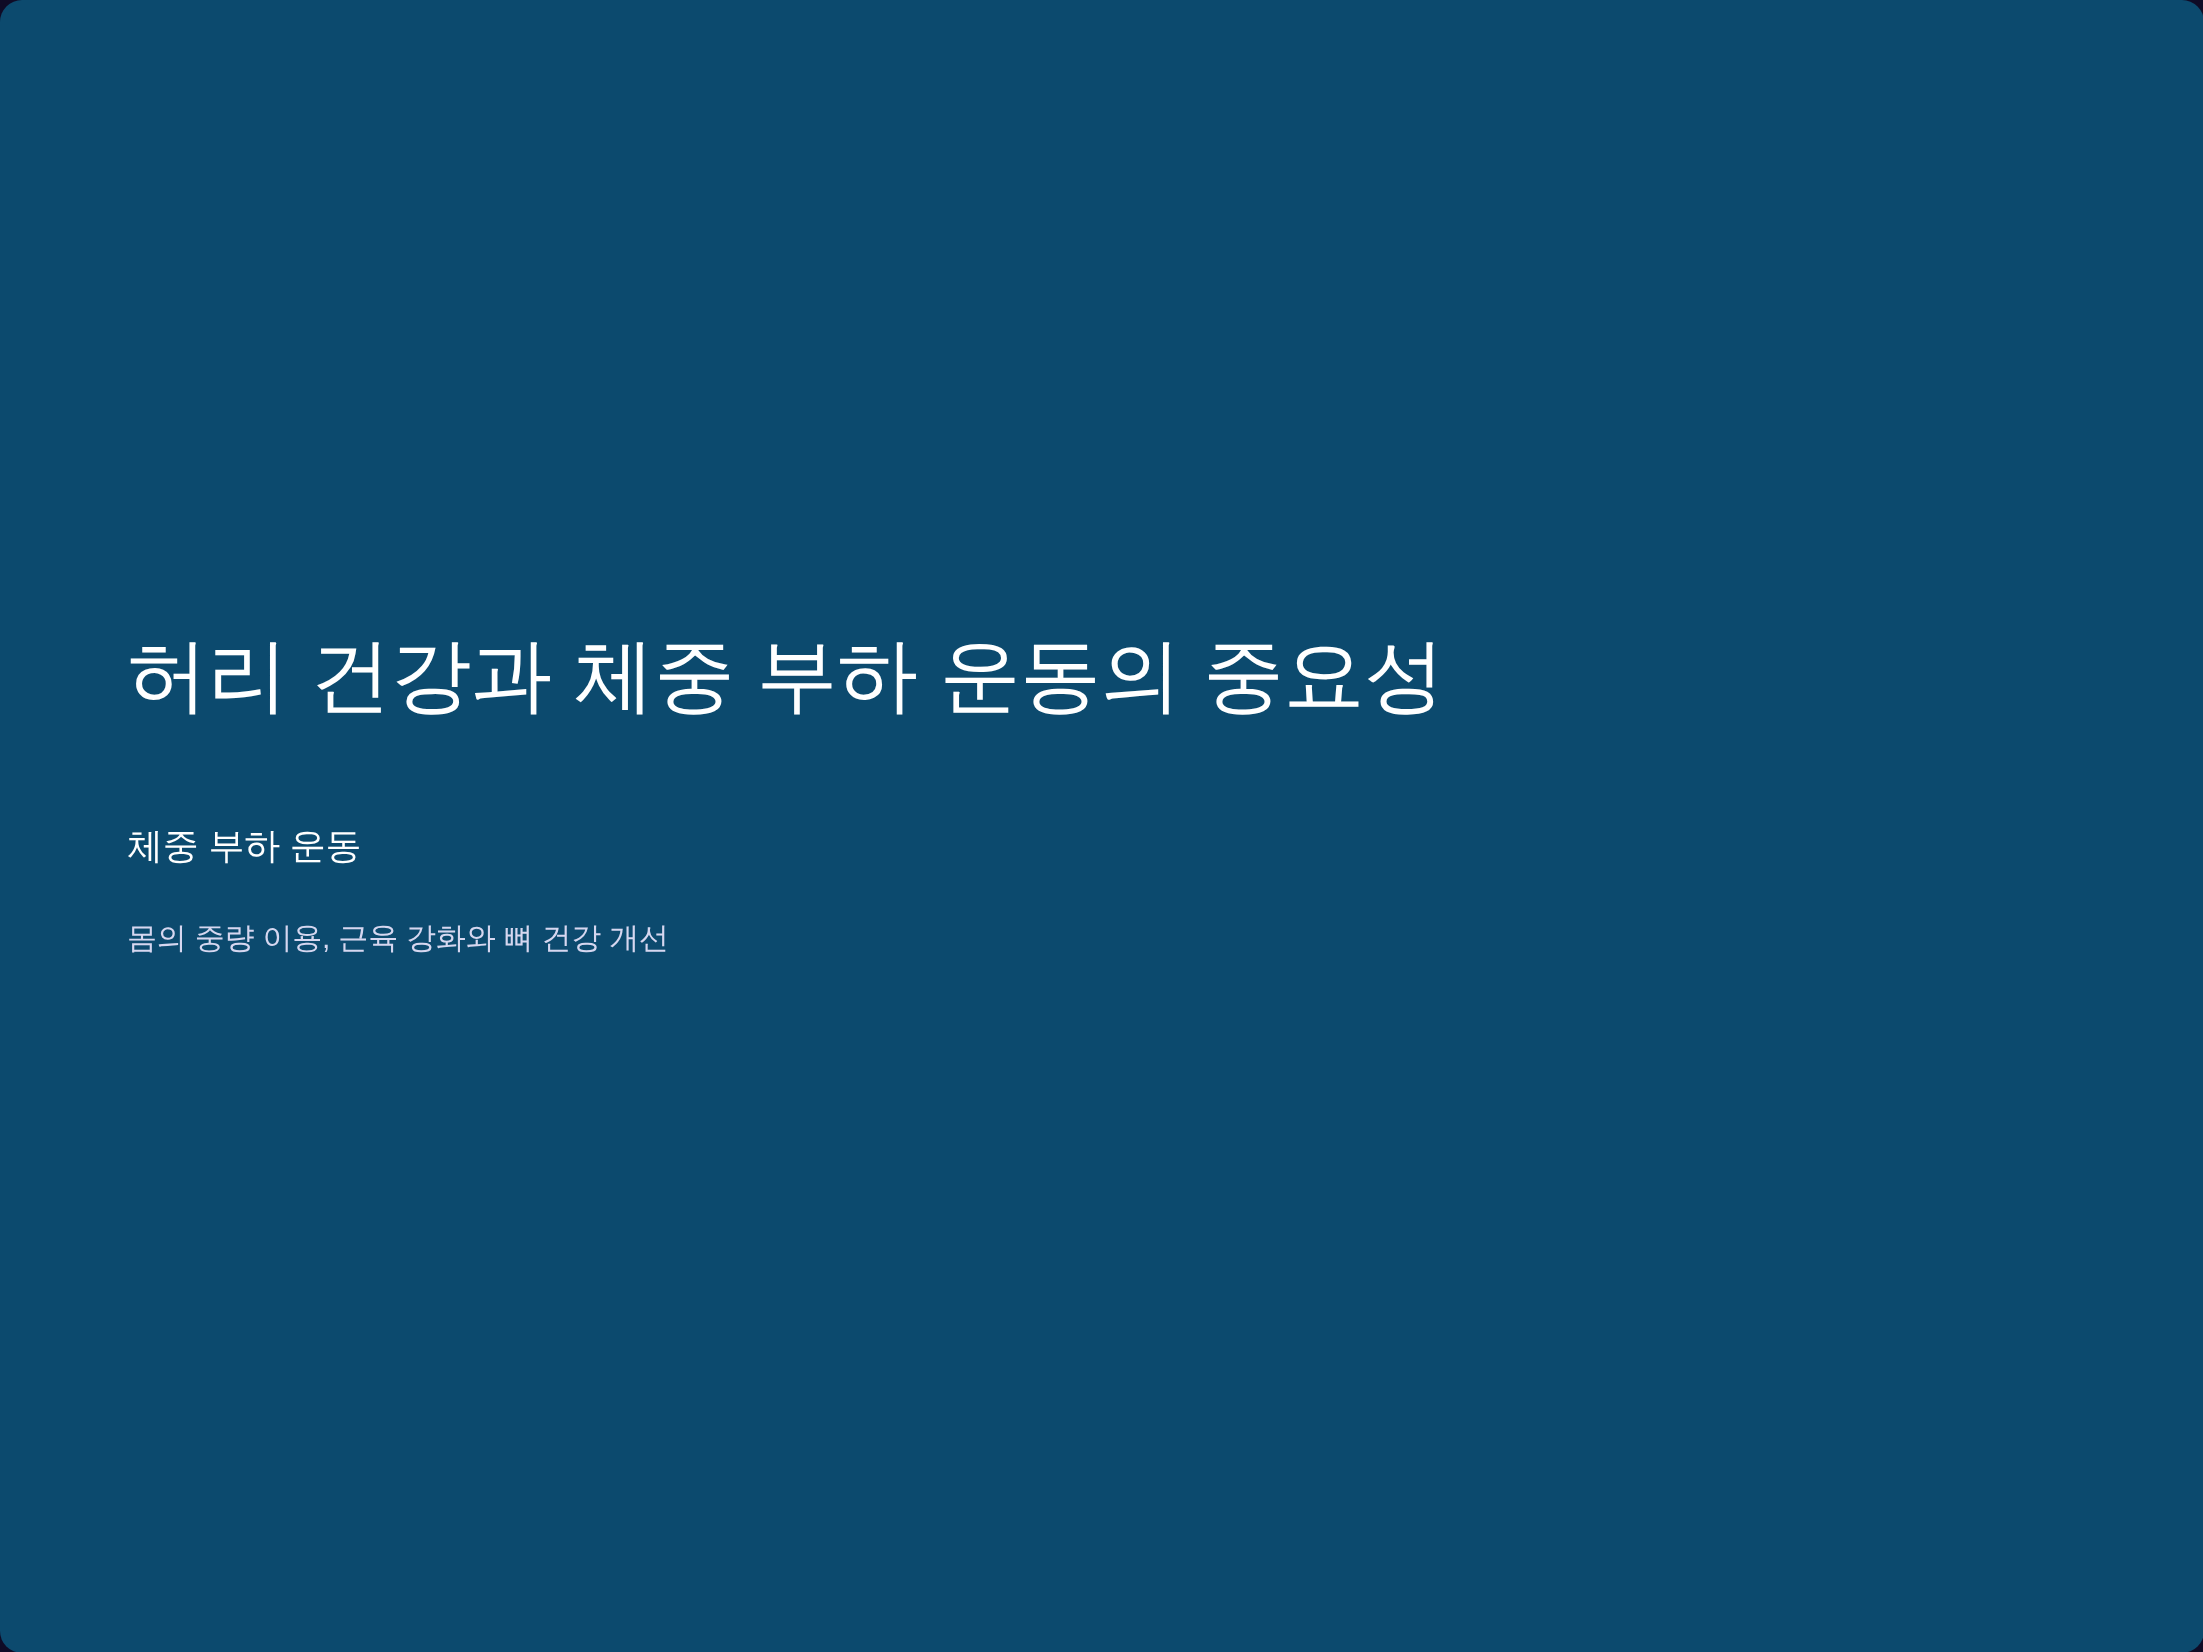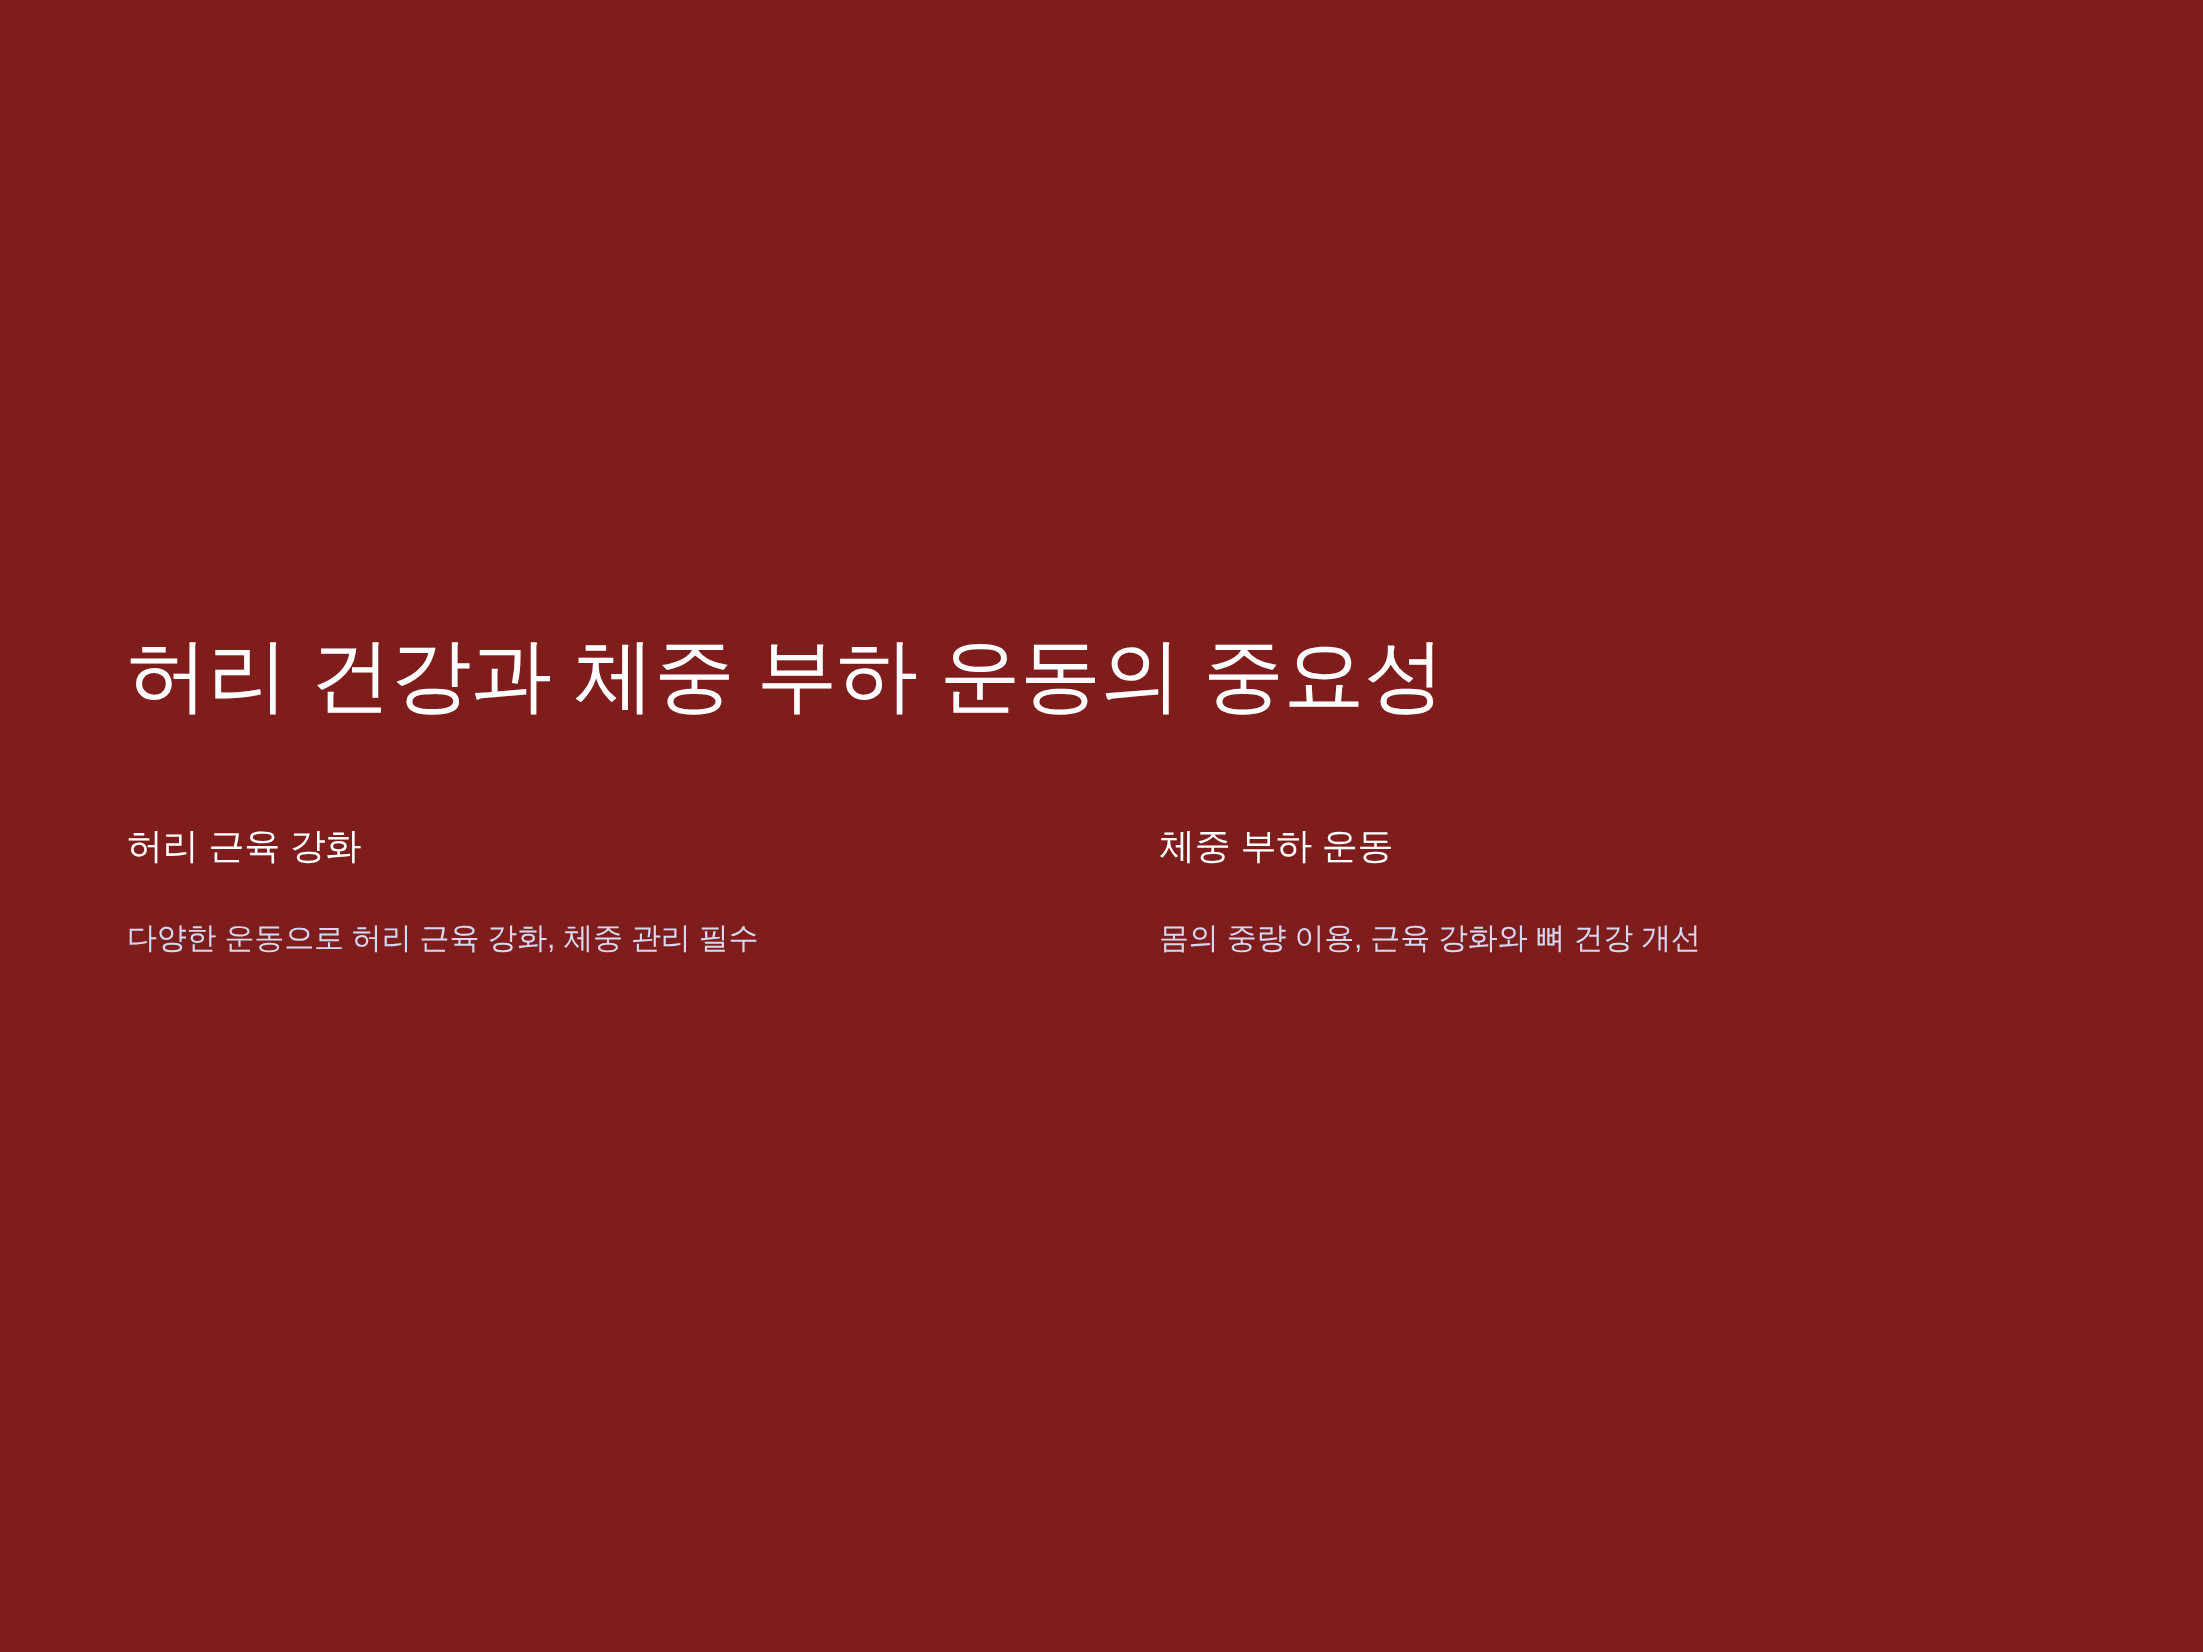--- a/index.html
+++ b/index.html
@@ -68,30 +68,26 @@
     line-height: 1.45;
     font-weight: 400;
     letter-spacing: -0.2px;
     color: #d6d7f0;
     white-space: nowrap;
   }
 </style>
 </head>
 <body>
 
-<div class="slide" style="background: #7f1d1d;">
+<div class="slide" style="background: #0c4a6e; border-radius: 22px;">
 
   <h1 class="slide-title" style="color: rgb(255, 255, 255);">허리 건강과 체중 부하 운동의 중요성</h1>
 
   <div class="columns">
 
-    <div class="column">
-      <h2 class="col-heading" style="color: rgb(255, 255, 255);">허리 근육 강화</h2>
-      <p class="col-body" style="color: rgb(214, 215, 240);">다양한 운동으로 허리 근육 강화, 체중 관리 필수</p>
-    </div>
 
     <div class="column">
       <h2 class="col-heading" style="color: rgb(255, 255, 255);">체중 부하 운동</h2>
       <p class="col-body" style="color: rgb(214, 215, 240);">몸의 중량 이용, 근육 강화와 뼈 건강 개선</p>
     </div>
 
   </div>
 
 </div>
 

